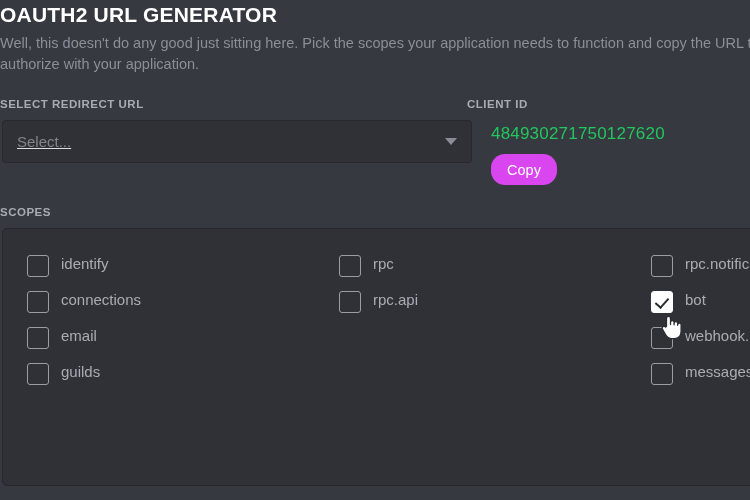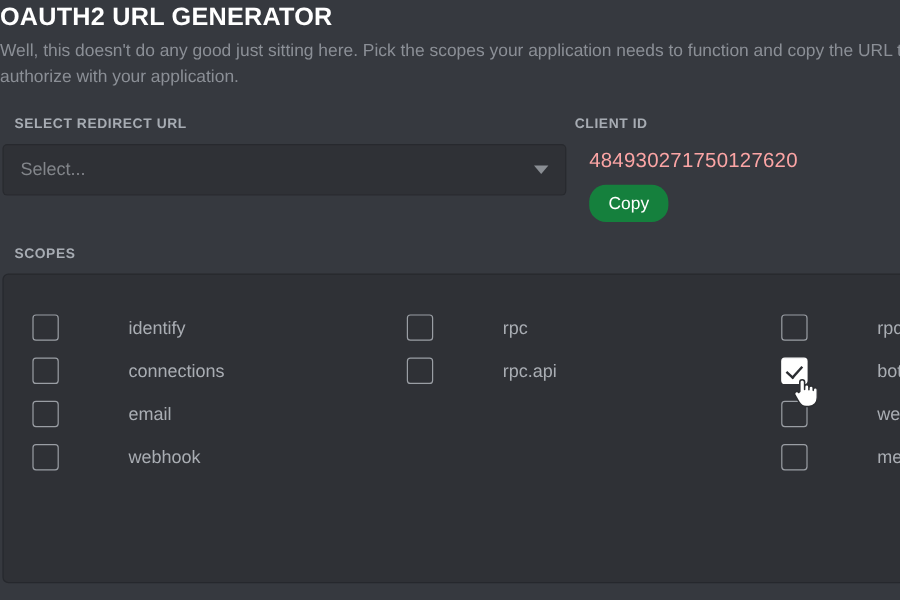--- a/index.html
+++ b/index.html
@@ -46,21 +46,20 @@
     white-space: normal;
   }
 
   
   .field-label {
     font-size: 11.5px;
     font-weight: bold;
     letter-spacing: 0.5px;
     color: #a7acb3;
     text-transform: uppercase;
-    padding-left: 12px;
   }
 
   .label-redirect {
     position: absolute;
     left: 0px;
     top: 98px;
   }
 
   .label-clientid {
     position: absolute;
@@ -82,20 +81,21 @@
     top: 120px;
     width: 470px;
     height: 43px;
     background: #2f3136;
     border: 1px solid #20222680;
     border-radius: 4px;
     display: flex;
     align-items: center;
     padding: 0 12px 0 14px;
     cursor: pointer;
+    text-decoration: underline;
   }
 
   .select-placeholder {
     flex: 1;
     font-size: 15px;
     color: #82858a;
   }
 
   .select-arrow {
     width: 0;
@@ -105,31 +105,31 @@
     border-top: 7px solid #8a8e94;
     margin-right: 2px;
   }
 
   
   .client-id-value {
     position: absolute;
     left: 491px;
     top: 124px;
     font-size: 17px;
-    color: #fca5a5;
+    color: #22c55e;
     letter-spacing: 0.2px;
   }
 
   .copy-button {
     position: absolute;
     left: 491px;
     top: 154px;
     width: 66px;
     height: 31px;
-    background: #15803d;
+    background: #d946ef;
     border: none;
     border-radius: 14px;
     color: #ffffff;
     font-family: "Liberation Sans", sans-serif;
     font-size: 14.5px;
     cursor: pointer;
     display: flex;
     align-items: center;
     justify-content: center;
   }
@@ -160,23 +160,22 @@
     width: 310px;
   }
 
   .col-1 { left: 24px; }
   .col-2 { left: 336px; }
   .col-3 { left: 648px; }
 
   .scope-row {
     height: 36px;
     display: flex;
-    align-items: center;
+    align-items: flex-start;
     cursor: pointer;
-    gap: 46px;
   }
 
   .checkbox {
     width: 22px;
     height: 22px;
     min-width: 22px;
     border: 1.5px solid #9a9ea4;
     border-radius: 3px;
     background: transparent;
     position: relative;
@@ -252,21 +251,21 @@
         <div class="scope-row">
           <span class="checkbox"></span>
           <span class="scope-label">connections</span>
         </div>
         <div class="scope-row">
           <span class="checkbox"></span>
           <span class="scope-label">email</span>
         </div>
         <div class="scope-row">
           <span class="checkbox"></span>
-          <span class="scope-label">webhook</span>
+          <span class="scope-label">guilds</span>
         </div>
       </div>
 
       <div class="scope-col col-2">
         <div class="scope-row">
           <span class="checkbox"></span>
           <span class="scope-label">rpc</span>
         </div>
         <div class="scope-row">
           <span class="checkbox"></span>

